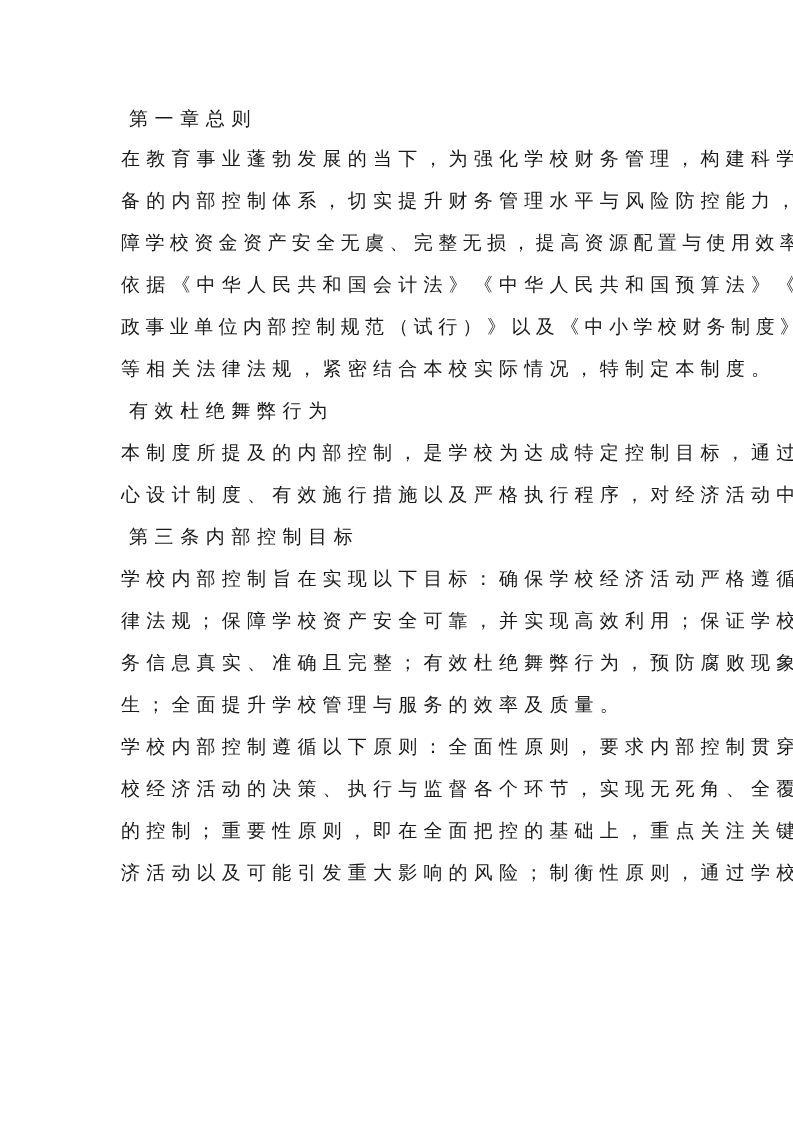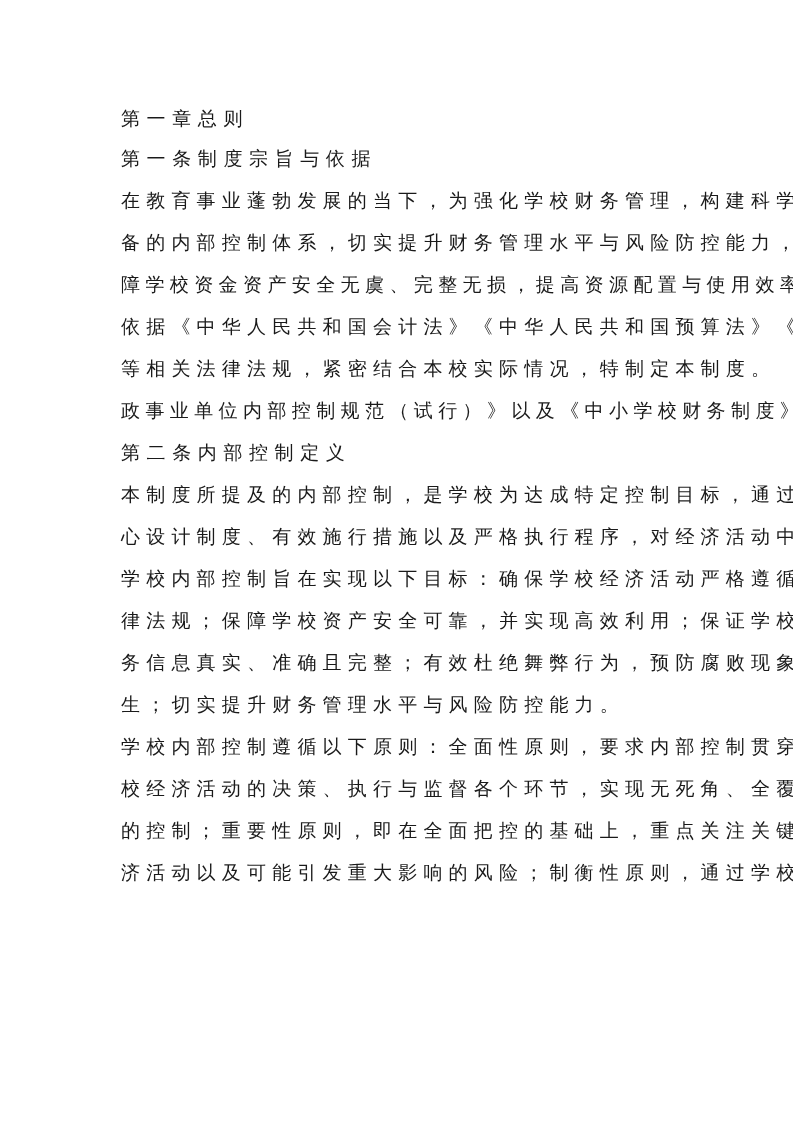--- a/index.html
+++ b/index.html
@@ -22,50 +22,50 @@
       width: 558px;
     }
     .line {
       height: 42px;
       line-height: 32px;
       font-size: 19px;
       white-space: nowrap;
       letter-spacing: 6.2px;
       display: block;
     }
-    .heading { letter-spacing: 6.6px; }
+    .heading { letter-spacing: 6.6px; margin-left: 8px; }
     .l-ch { height: 40px; }
   </style>
 </head>
 <body>
 
 <div class="page">
   <div class="line heading l-ch">第一章总则</div>
 
   <div>
-    <div class="line heading">第一条制度宗旨与依据</div>
     <div class="line">在教育事业蓬勃发展的当下，为强化学校财务管理，构建科学完</div>
     <div class="line">备的内部控制体系，切实提升财务管理水平与风险防控能力，保</div>
     <div class="line" style="letter-spacing:5.4px">障学校资金资产安全无虞、完整无损，提高资源配置与使用效率，</div>
     <div class="line">依据《中华人民共和国会计法》《中华人民共和国预算法》《行</div>
+    <div class="line" style="letter-spacing:5.4px">政事业单位内部控制规范（试行）》以及《中小学校财务制度》</div>
     <div class="line">等相关法律法规，紧密结合本校实际情况，特制定本制度。</div>
-    <div class="line" style="letter-spacing:5.4px">政事业单位内部控制规范（试行）》以及《中小学校财务制度》</div>
   </div>
 
   <div>
-    <div class="line heading">第二条内部控制定义</div>
+    <div class="line heading">有效杜绝舞弊行为</div>
     <div class="line">本制度所提及的内部控制，是学校为达成特定控制目标，通过精</div>
     <div class="line">心设计制度、有效施行措施以及严格执行程序，对经济活动中潜</div>
   </div>
 
   <div>
+    <div class="line heading">第三条内部控制目标</div>
     <div class="line">学校内部控制旨在实现以下目标：确保学校经济活动严格遵循法</div>
     <div class="line">律法规；保障学校资产安全可靠，并实现高效利用；保证学校财</div>
     <div class="line">务信息真实、准确且完整；有效杜绝舞弊行为，预防腐败现象滋</div>
-    <div class="line">生；切实提升财务管理水平与风险防控能力。</div>
+    <div class="line">生；全面提升学校管理与服务的效率及质量。</div>
   </div>
 
   <div>
     <div class="line">学校内部控制遵循以下原则：全面性原则，要求内部控制贯穿学</div>
     <div class="line">校经济活动的决策、执行与监督各个环节，实现无死角、全覆盖</div>
     <div class="line">的控制；重要性原则，即在全面把控的基础上，重点关注关键经</div>
     <div class="line">济活动以及可能引发重大影响的风险；制衡性原则，通过学校内</div>
   </div>
 </div>
 

